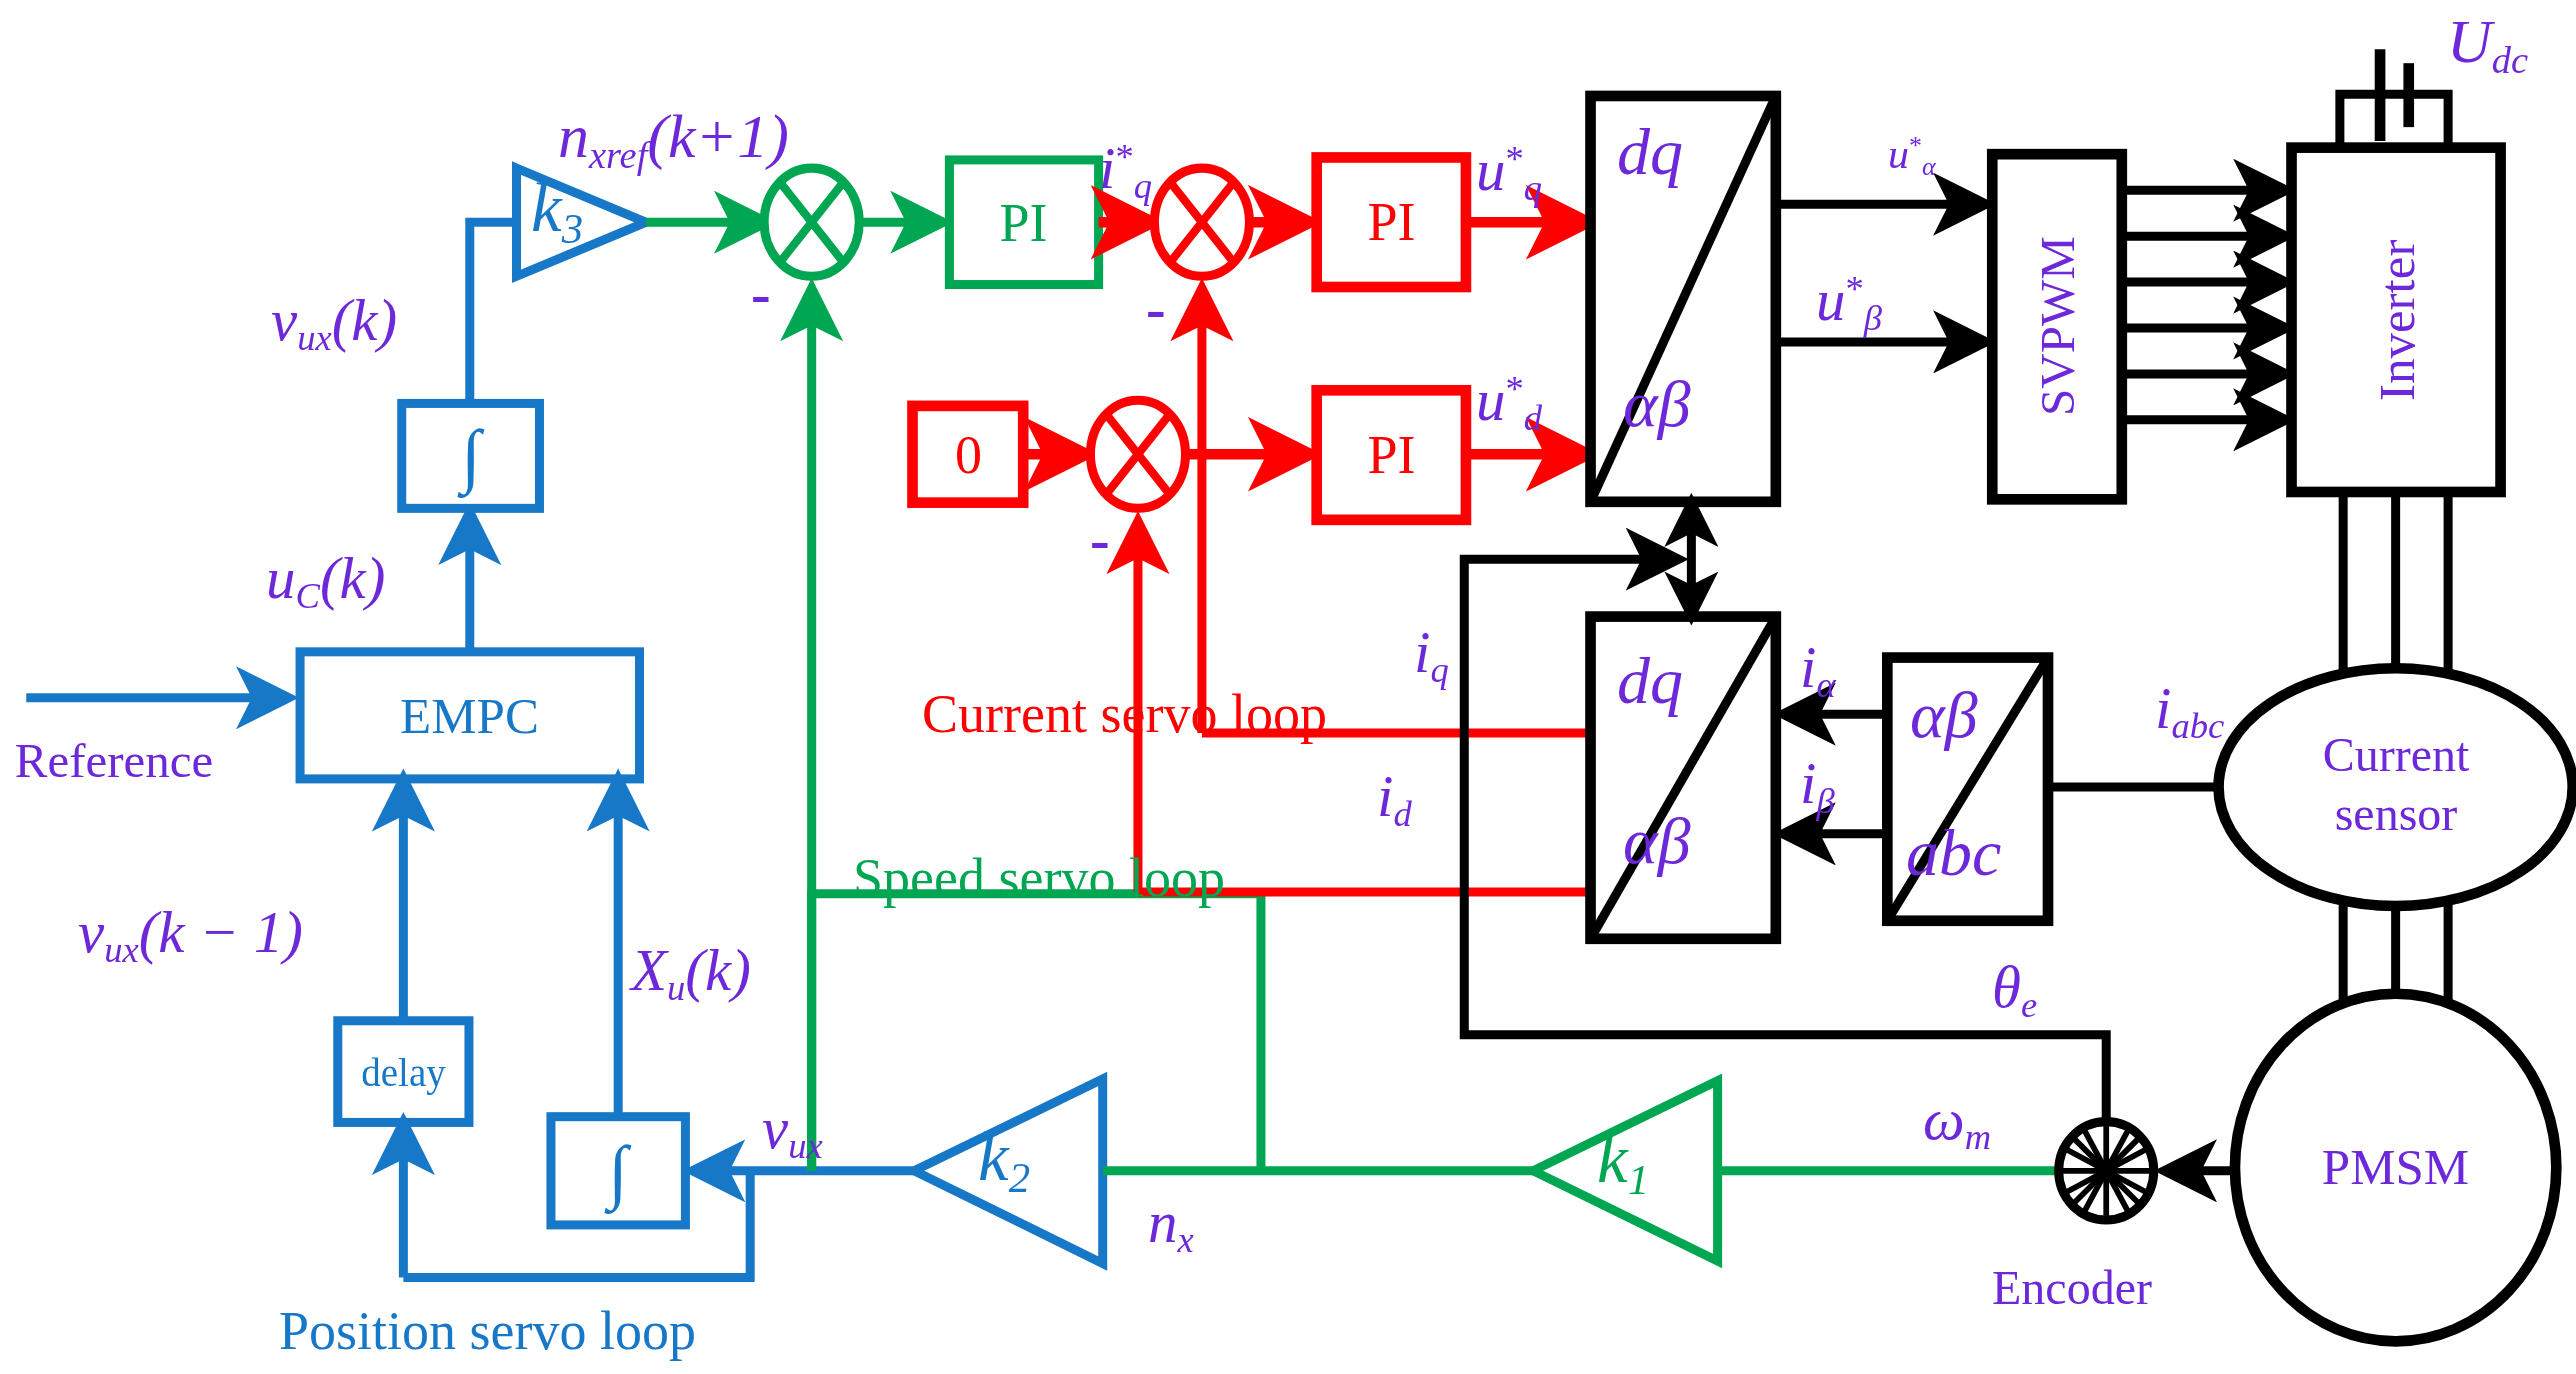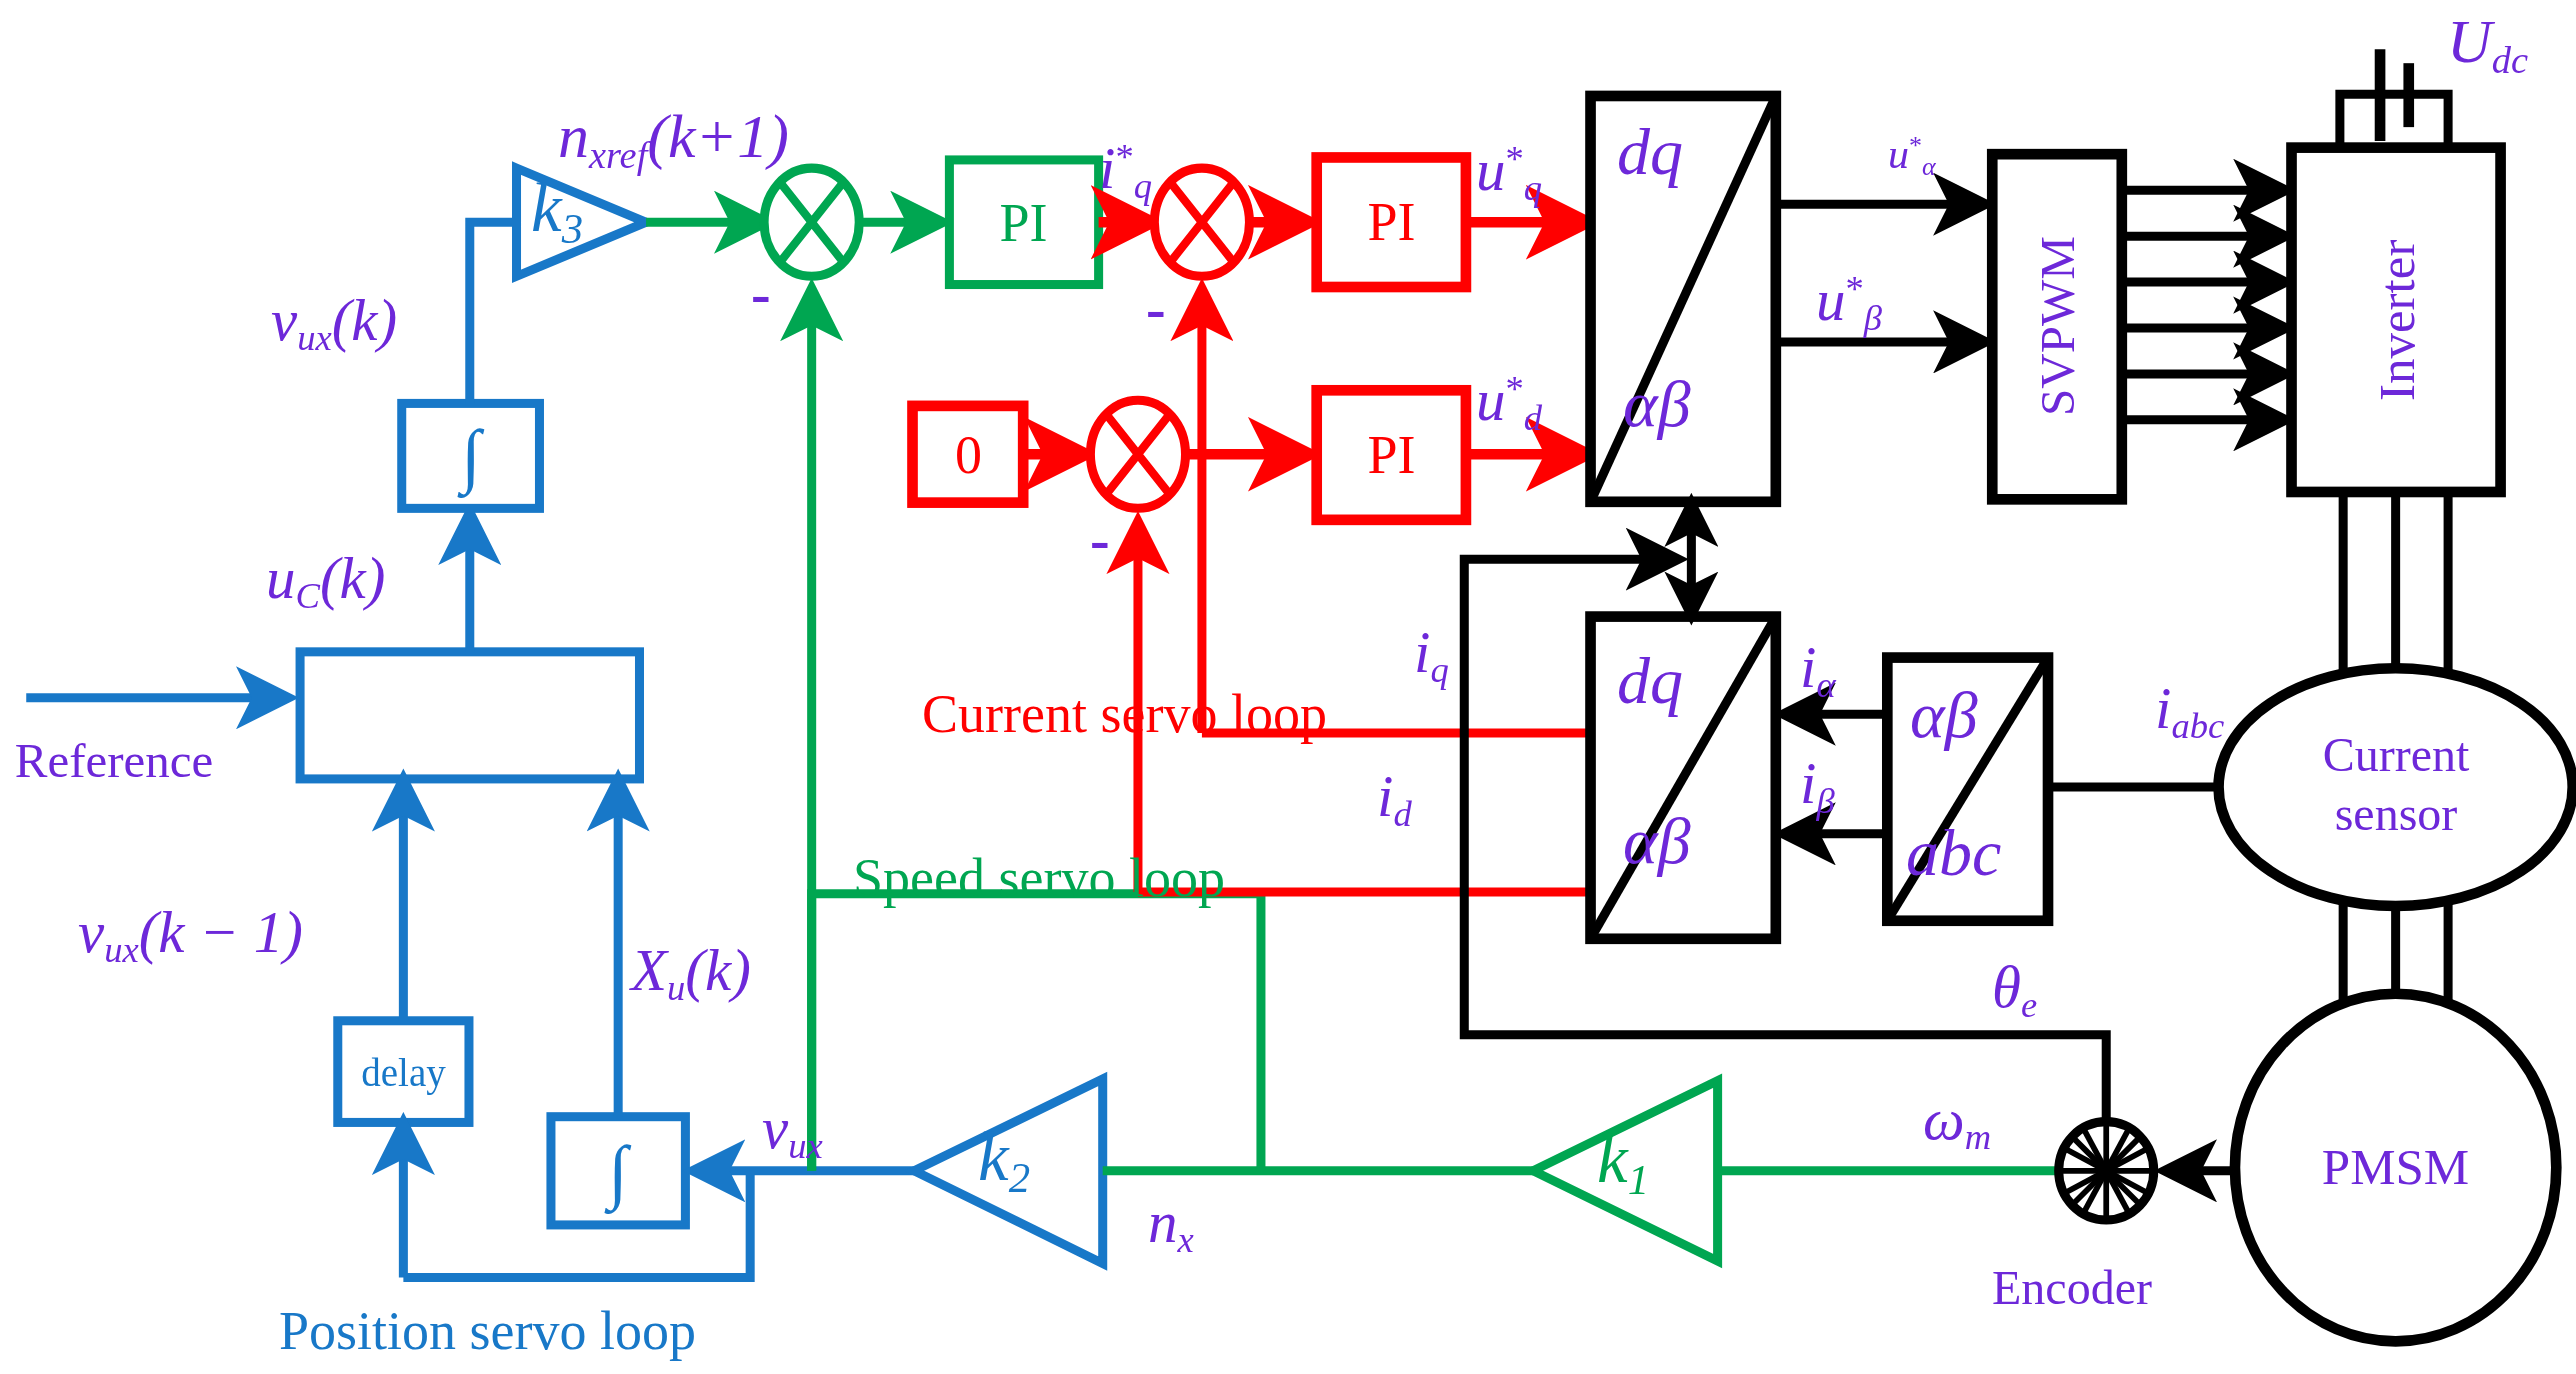--- a/index.html
+++ b/index.html
@@ -277,20 +277,21 @@
         <circle cx="2569" cy="1428" r="11" fill="#000"></circle>
       </g>
 
       <g>
         <path d="M 2726,1428 L 2640,1428" stroke="#000" stroke-width="11" marker-end="url(#ar-blk)"></path>
       </g>
 
     </g>
   </svg>
 
+  <div class="boxlabel blue" style="left:300px;top:652px;width:339px;height:127px;font-size:51px;">EMPC</div>
 
   <div class="boxlabel blue" style="left:402px;top:403px;width:138px;height:105px;font-size:71px;">∫</div>
 
   <div class="boxlabel blue" style="left:551px;top:1117px;width:134px;height:108px;font-size:71px;">∫</div>
 
   <div class="boxlabel blue" style="left:338px;top:1021px;width:131px;height:102px;font-size:39px;">delay</div>
 
   <div class="lbl blue mathi" style="left:531px;top:174px;font-size:69px;">
     <span>k</span><span class="sub">3</span>
   </div>

